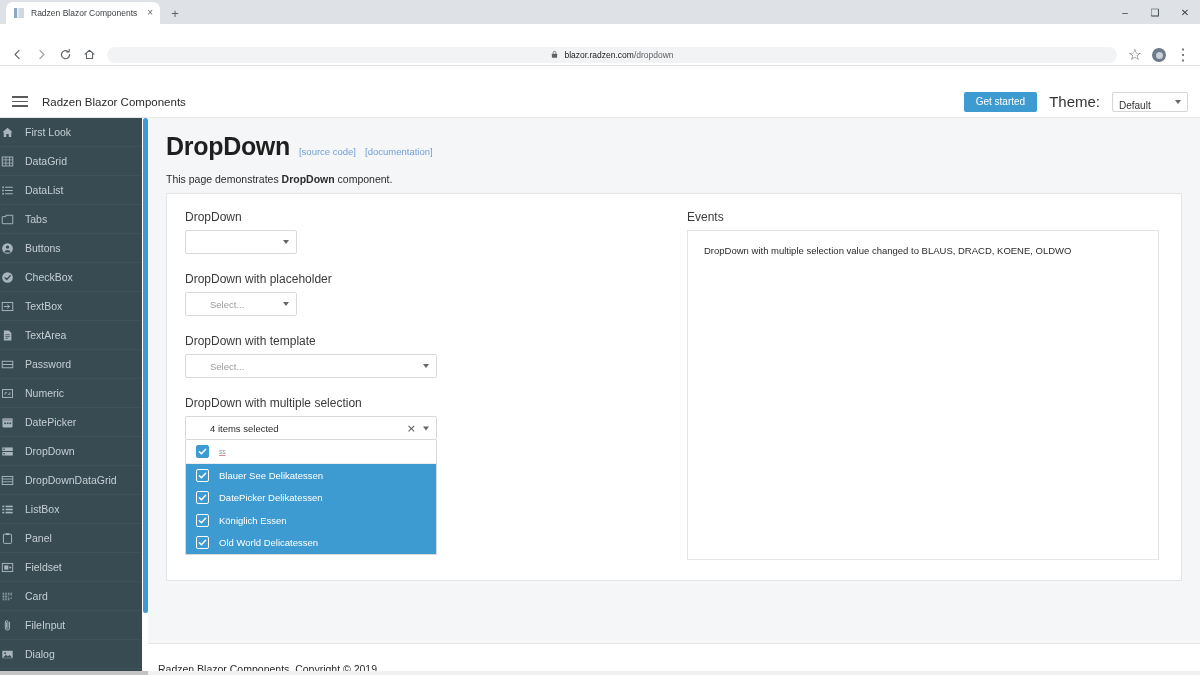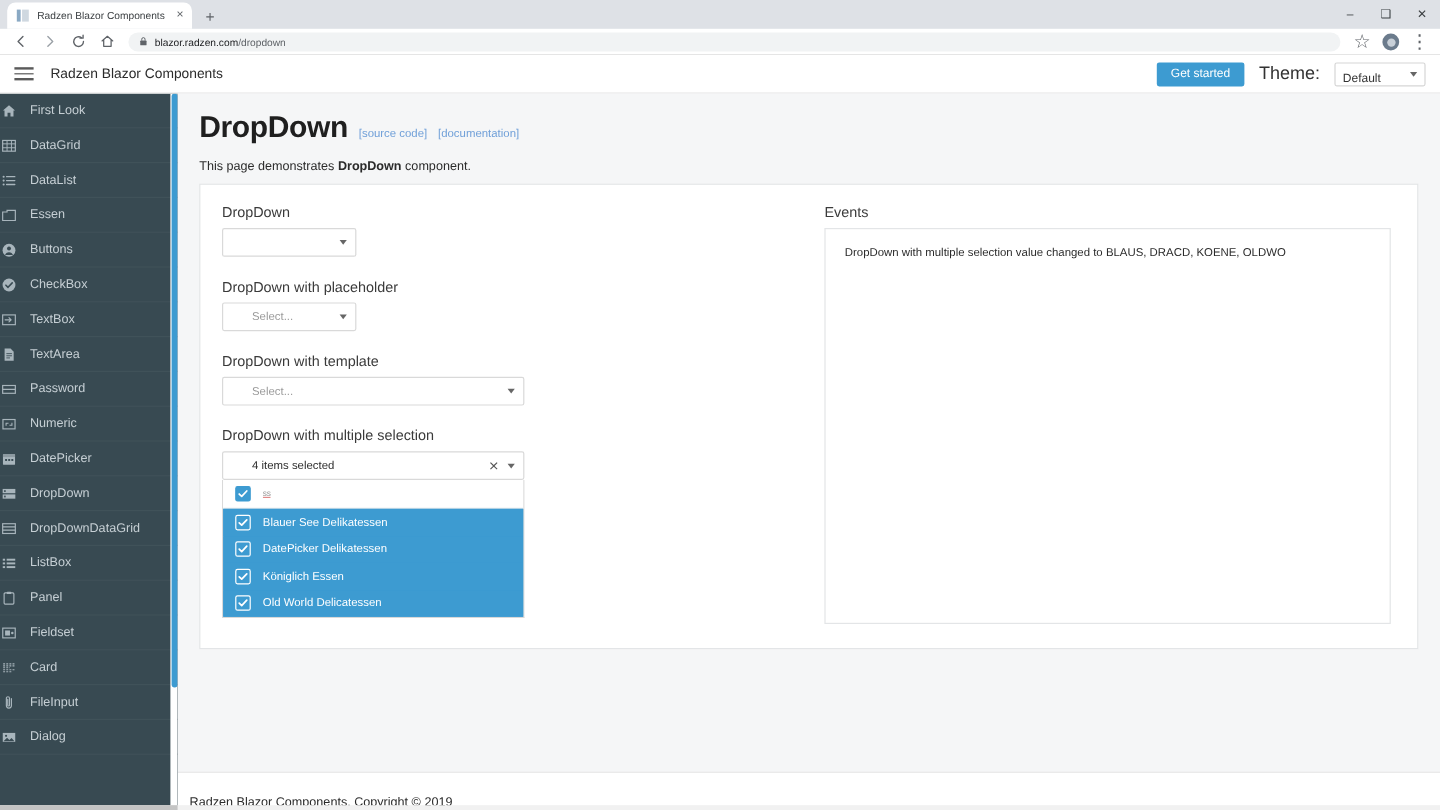--- a/index.html
+++ b/index.html
@@ -4,21 +4,21 @@
 <style>
   * { box-sizing: border-box; margin: 0; padding: 0; }
   html, body {
     width: 1200px; height: 675px;
     font-family: "Liberation Sans", sans-serif;
     overflow: hidden;
     background: #ffffff;
   }
 
   
-  .browser { width: 1200px; height: 675px; display: flex; flex-direction: column; }
+  .browser { width: 1200px; height: 675px; display: flex; flex-direction: column; gap: 20px; }
 
   .tabstrip {
     height: 24px; background: #dee1e6;
     display: flex; align-items: flex-end; padding-left: 6px;
     position: relative;
   }
   .tab {
     height: 22px; width: 154px; background: #ffffff;
     border-radius: 7px 7px 0 0; display: flex; align-items: center;
     padding: 0 7px; gap: 6px; position: relative;
@@ -52,21 +52,21 @@
     padding: 0 6px; gap: 2px; border-bottom: 1px solid #e5e5e5;
   }
   .tb-btn {
     width: 22px; height: 20px; display: flex; align-items: center;
     justify-content: center; color: #5f6368; cursor: pointer;
   }
   .tb-btn svg { display:block; }
   .omnibox {
     flex: 1; height: 16px; background: #f1f3f4; border-radius: 8px;
     display: flex; align-items: center; padding: 0 8px; gap: 5px;
-    margin: 0 5px; cursor: text;
+    margin: 0 5px; cursor: text; justify-content: center;
   }
   .omnibox-text { font-size: 8.5px; color: #202124; white-space: nowrap; }
   .omnibox-text .dim { color: #5f6368; }
   .lock-icon { display:flex; }
   .avatar-circle {
     width: 14px; height: 14px; border-radius: 50%;
     background: #6b7b8c; display:flex; align-items:center; justify-content:center;
     cursor: pointer;
   }
   .avatar-circle::after {
@@ -349,21 +349,21 @@
               </span>
             <span class="nav-label">DataList</span>
           </div>
 
           <div class="nav-item">
             <span class="nav-icon">
                 <svg width="13" height="13" viewBox="0 0 16 16">
                   <path d="M1.5 4.5 H6 V2.8 H14.5 V13.2 H1.5 Z" fill="none" stroke="#a8b5bc" stroke-width="1.2"></path>
                 </svg>
               </span>
-            <span class="nav-label">Essen</span>
+            <span class="nav-label">Tabs</span>
           </div>
 
           <div class="nav-item">
             <span class="nav-icon">
                 <svg width="13" height="13" viewBox="0 0 16 16">
                   <circle cx="8" cy="8" r="6.6" fill="#a8b5bc"></circle>
                   <circle cx="8" cy="6.2" r="2" fill="#384a52"></circle>
                   <path d="M3.9 13 a4.3 4.3 0 0 1 8.2 0" fill="#384a52"></path>
                 </svg>
               </span>

